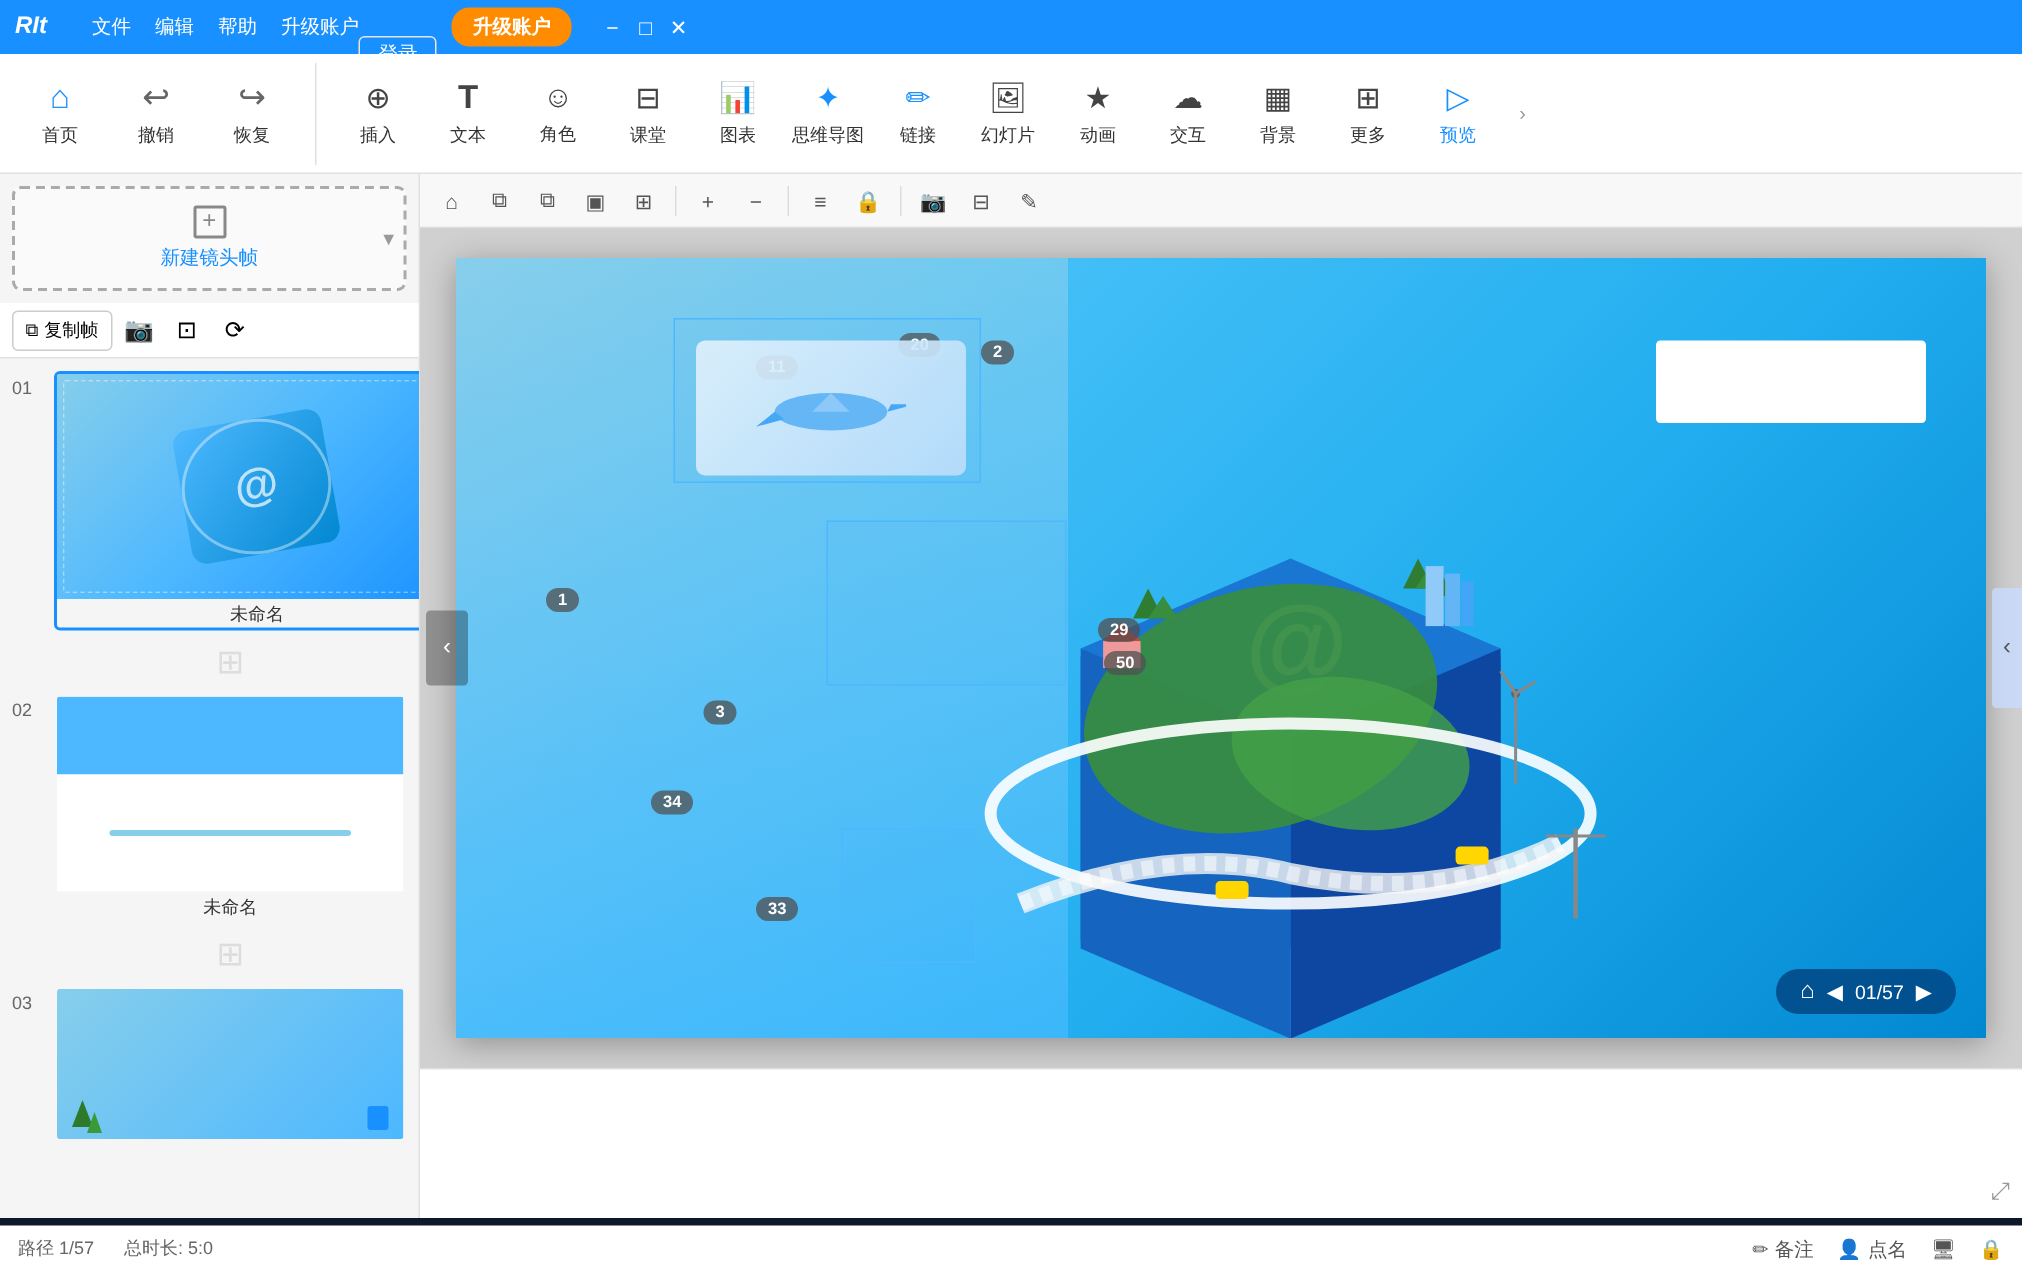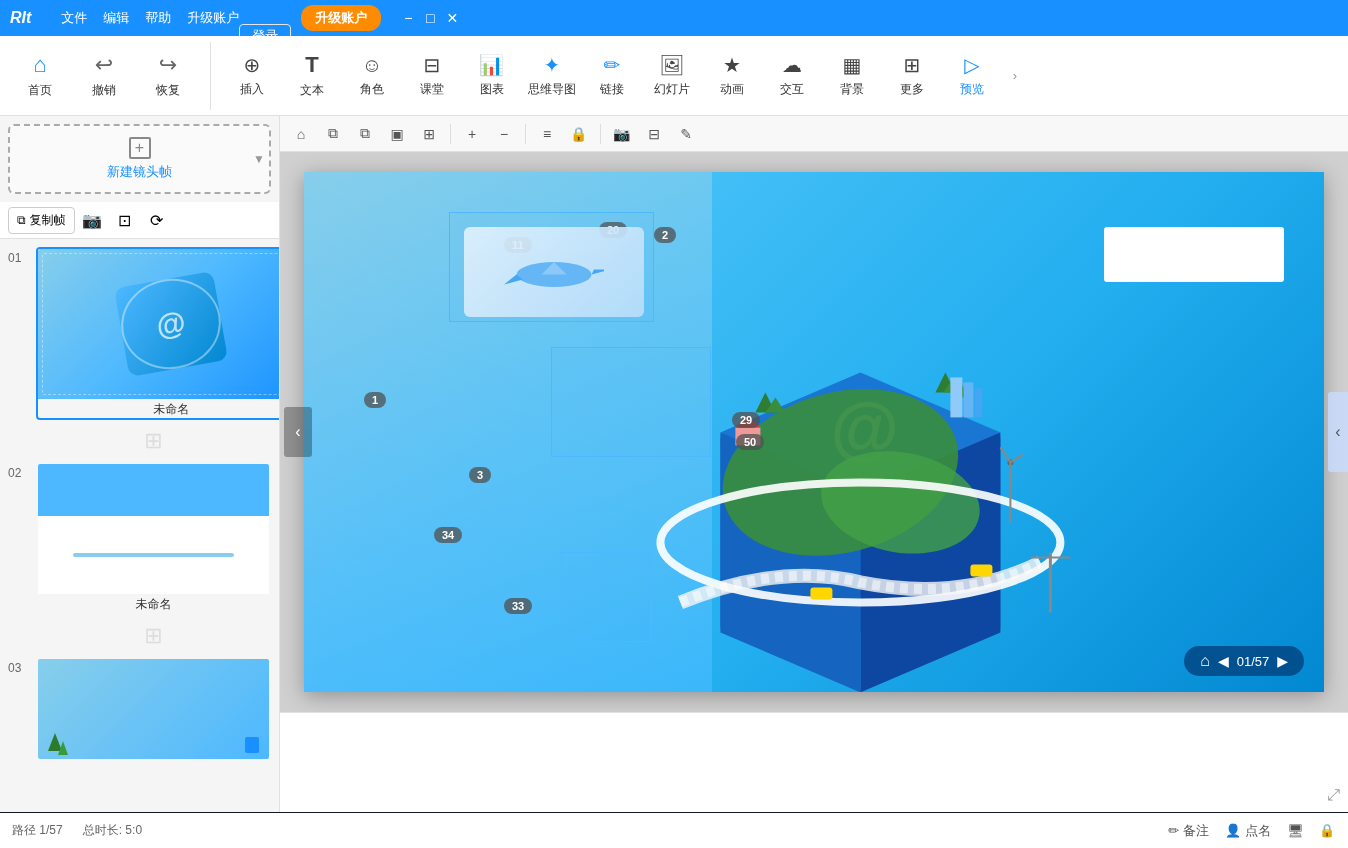--- a/index.html
+++ b/index.html
@@ -333,21 +333,21 @@
       bottom: 8px;
       cursor: pointer;
       font-size: 16px;
       color: #999;
     }
 
     
     .status-bar {
       height: 36px;
       background: white;
-      border-top: 1px solid #0f172a;
+      border-top: 5px solid #0f172a;
       display: flex;
       align-items: center;
       padding: 0 12px;
       font-size: 12px;
       color: #666;
     }
     .status-left { display: flex; gap: 20px; }
     .status-right { margin-left: auto; display: flex; gap: 16px; align-items: center; }
     .status-btn {
       display: flex;

